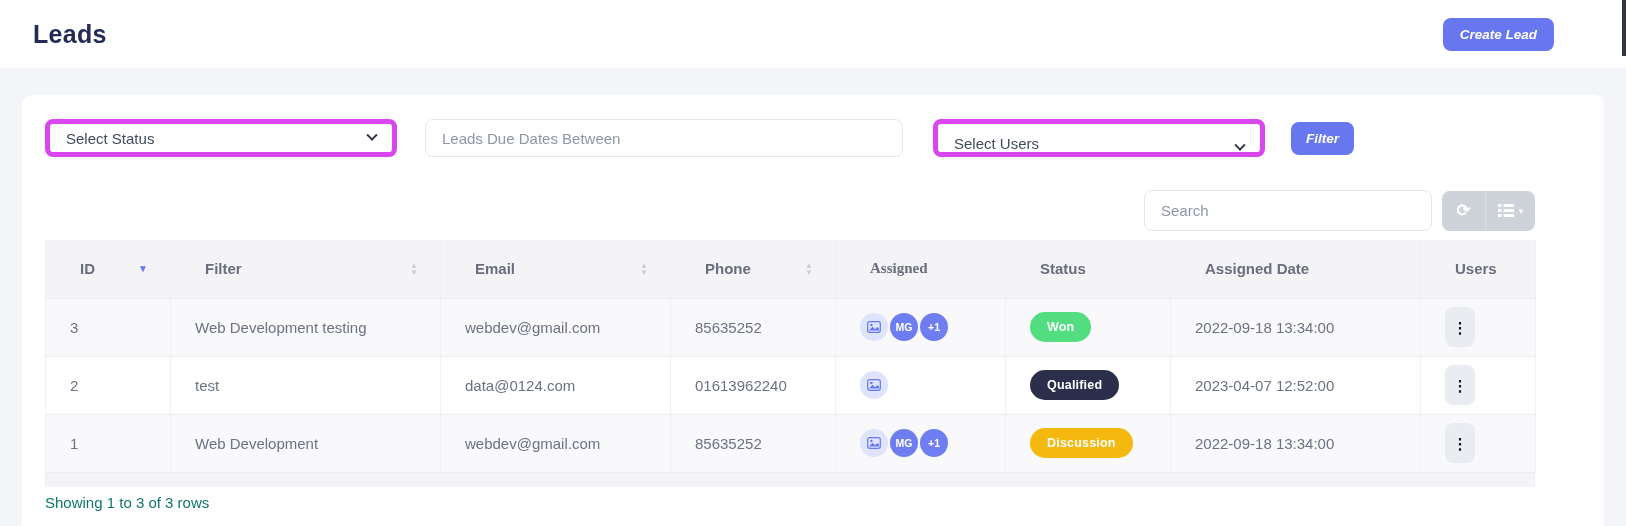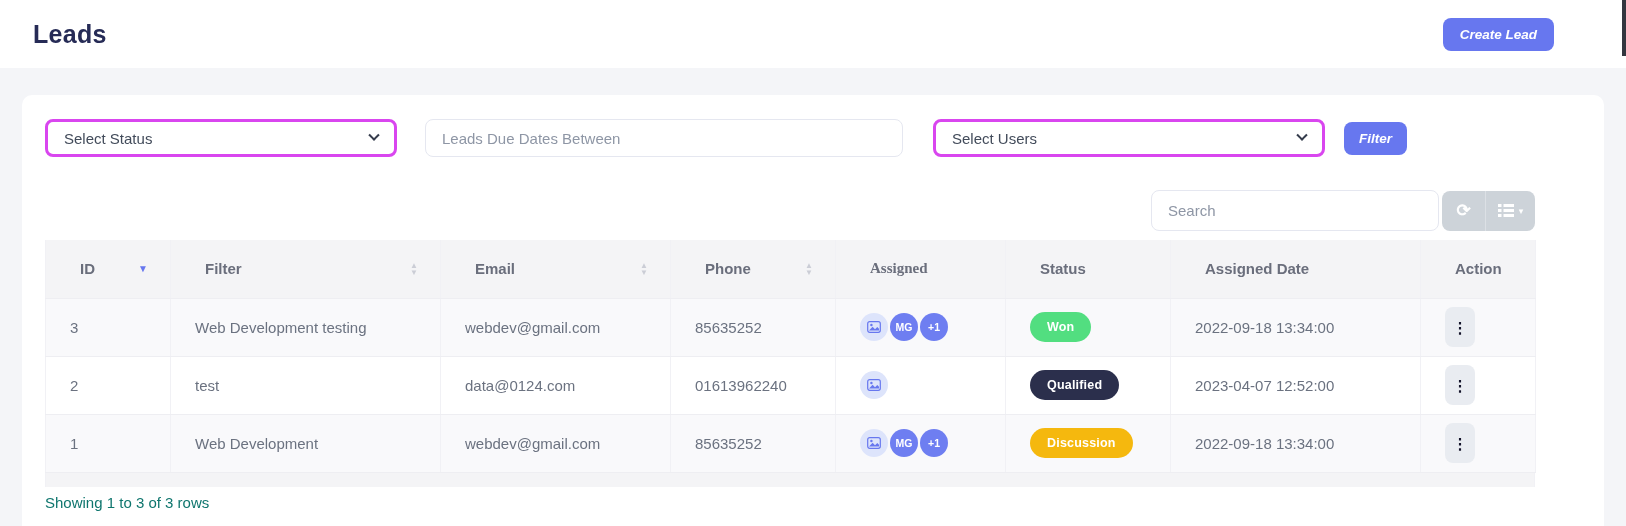--- a/index.html
+++ b/index.html
@@ -16,35 +16,35 @@
                  padding: 9px 17px; cursor: pointer; }
   .scroll-sliver { position: absolute; right: 0; top: 0; width: 4px; height: 56px; background: #33363f; }
 
   
   .card { margin: 27px 22px 0; background: #fff; border-radius: 10px;
           padding: 24px 0 30px 23px; height: 600px; }
   .content { width: 1490px; }
 
   
   .filters { display: flex; align-items: center; }
-  .select-box { height: 38px; border: 3px solid #d946ef; border-radius: 8px; background: #fff;
+  .select-box { height: 38px; border: 5px solid #d946ef; border-radius: 8px; background: #fff;
                 display: flex; align-items: center; justify-content: space-between;
                 padding: 0 16px; font-size: 15px; color: #424b5a; cursor: pointer; }
   .sel-status { width: 352px; margin-right: 28px; }
-  .sel-users  { width: 392px; margin-right: 19px; }
+  .sel-users  { width: 332px; margin-right: 26px; align-items: flex-end; }
   .chevron { width: 8px; height: 8px; border-right: 2px solid #353c4c; border-bottom: 2px solid #353c4c;
              transform: rotate(45deg) translate(-2px,-2px); }
   .text-input { height: 38px; border: 1px solid #e5e7f0; border-radius: 8px; padding: 0 16px;
                 font-family: "Liberation Sans", sans-serif; font-size: 15px; color: #404040; outline: none; }
   .text-input::placeholder { color: #8e96a5; }
   .inp-dates { width: 478px; margin-right: 30px; }
   .btn-filter { height: 33px; padding: 0 15px; }
 
   
-  .toolbar { margin-top: 33px; display: flex; justify-content: flex-end; align-items: center; gap: 3px; }
+  .toolbar { margin-top: 33px; display: flex; justify-content: flex-end; align-items: center; gap: 10px; }
   .inp-search { width: 288px; height: 41px; }
   .btn-group { display: flex; }
   .tool-btn { height: 40px; background: #cdd3d9; border: none; color: #fff; cursor: pointer;
               display: flex; align-items: center; justify-content: center; }
   .btn-refresh { width: 43px; border-radius: 8px 0 0 8px; font-size: 17px; font-weight: 700; }
   .btn-columns { width: 50px; border-radius: 0 8px 8px 0; border-left: 1px solid #dce0e5; gap: 5px; }
   .caret { font-size: 9px; color: #fff; }
 
   
   table { margin-top: 9px; width: 1490px; border-collapse: collapse; table-layout: fixed; }
@@ -168,21 +168,21 @@
                 <span>Status</span>
               </div>
             </th>
             <th style="width: 250px;">
               <div class="th-wrap">
                 <span>Assigned Date</span>
               </div>
             </th>
             <th style="width: 115px;">
               <div class="th-wrap">
-                <span>Action</span>
+                <span>Users</span>
               </div>
             </th>
           </tr>
         </thead>
       <tbody>
           <tr>
             <td>3</td>
             <td>Web Development testing</td>
             <td>webdev@gmail.com</td>
             <td>85635252</td>

